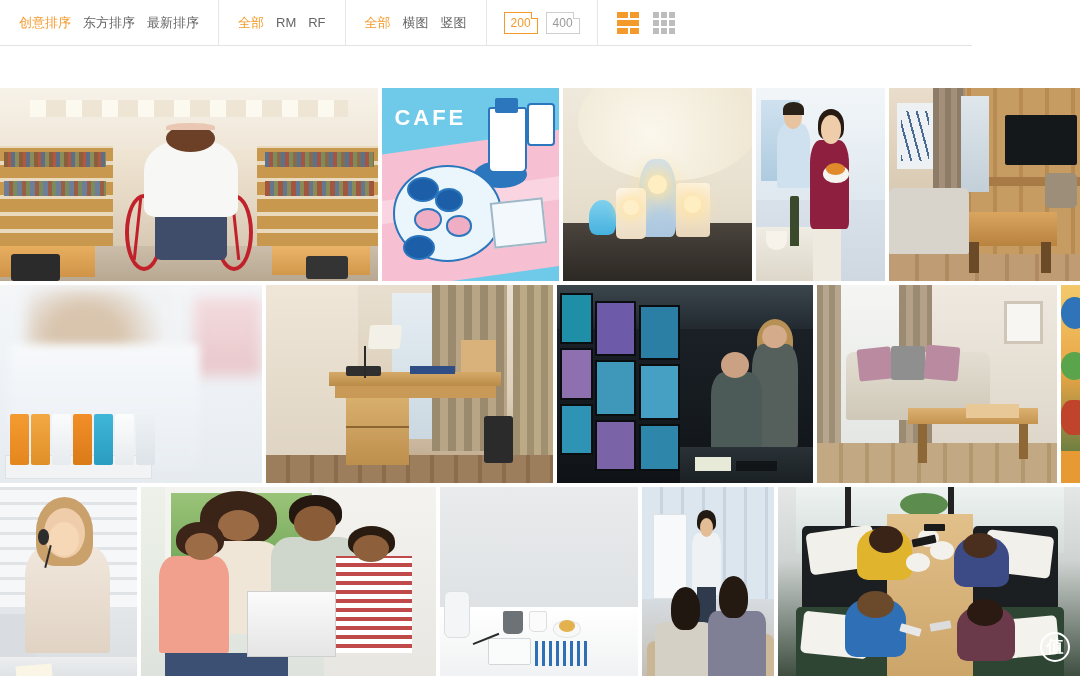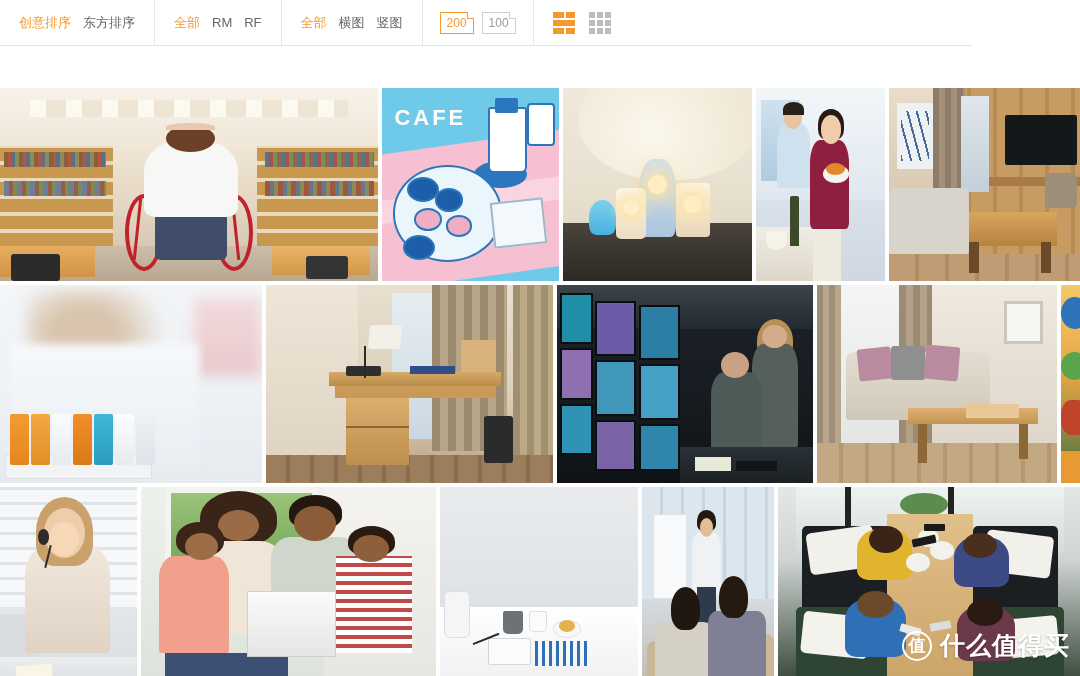--- a/index.html
+++ b/index.html
@@ -537,20 +537,21 @@
 <body>
 
 <div id="app">
 
 
   <div class="toolbar">
 
     <div class="tb-group">
       <span class="tb-item active">创意排序</span>
       <span class="tb-item">东方排序</span>
+      <span class="tb-item">最新排序</span>
     </div>
 
     <div class="tb-group">
       <span class="tb-item active">全部</span>
       <span class="tb-item">RM</span>
       <span class="tb-item">RF</span>
     </div>
 
     <div class="tb-group">
       <span class="tb-item active">全部</span>
@@ -558,21 +559,21 @@
       <span class="tb-item">竖图</span>
     </div>
 
 
     <div class="tb-group">
       <div class="count-btn active">
         <span>200</span>
         <span class="dogear"></span>
       </div>
       <div class="count-btn">
-        <span>100</span>
+        <span>400</span>
         <span class="dogear"></span>
       </div>
     </div>
 
     <div class="tb-group no-border">
       <span class="view-btn view-mosaic">
         <i></i>
           <i></i>
           <i></i>
           <i></i>
@@ -870,16 +871,15 @@
           <div class="lay ph3"></div>
             <div class="lay ph4"></div>
         </div>
       </div>
     </div>
 
   </div>
 
   <div class="watermark">
     <span class="wm-logo">值</span>
-    <span class="wm-text">什么值得买</span>
   </div>
 
 </div>
 
 </body></html>

